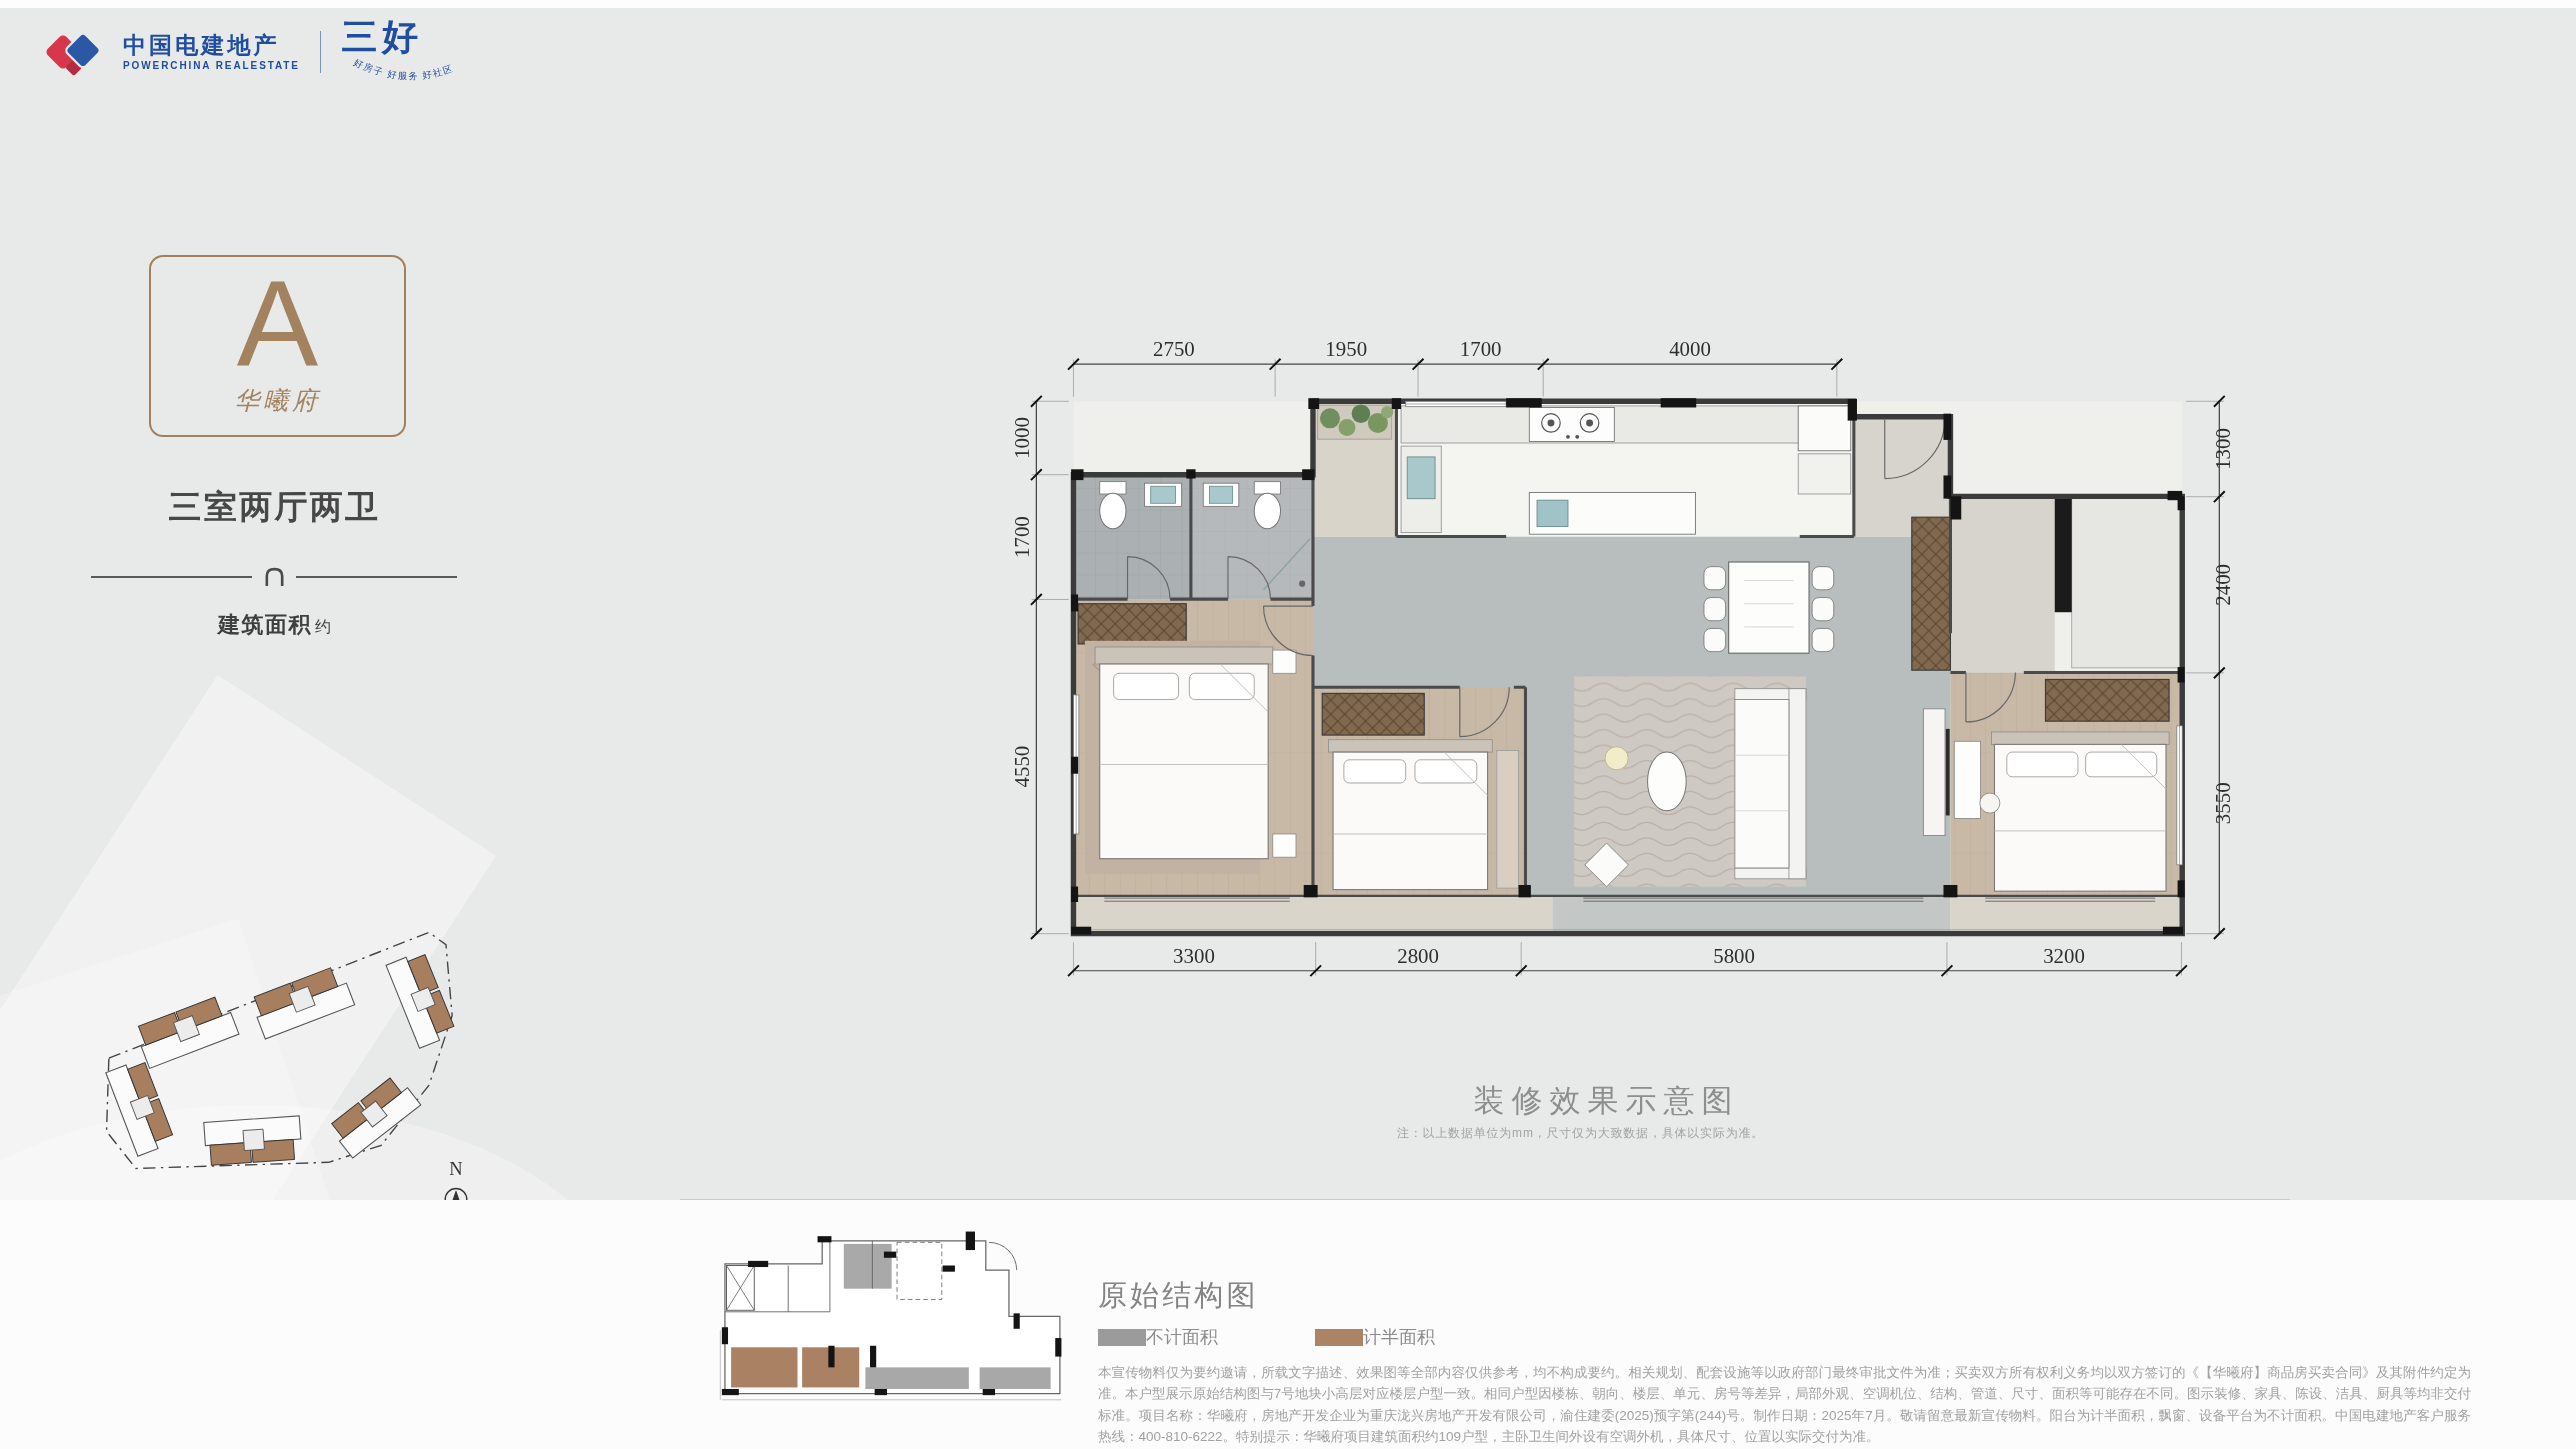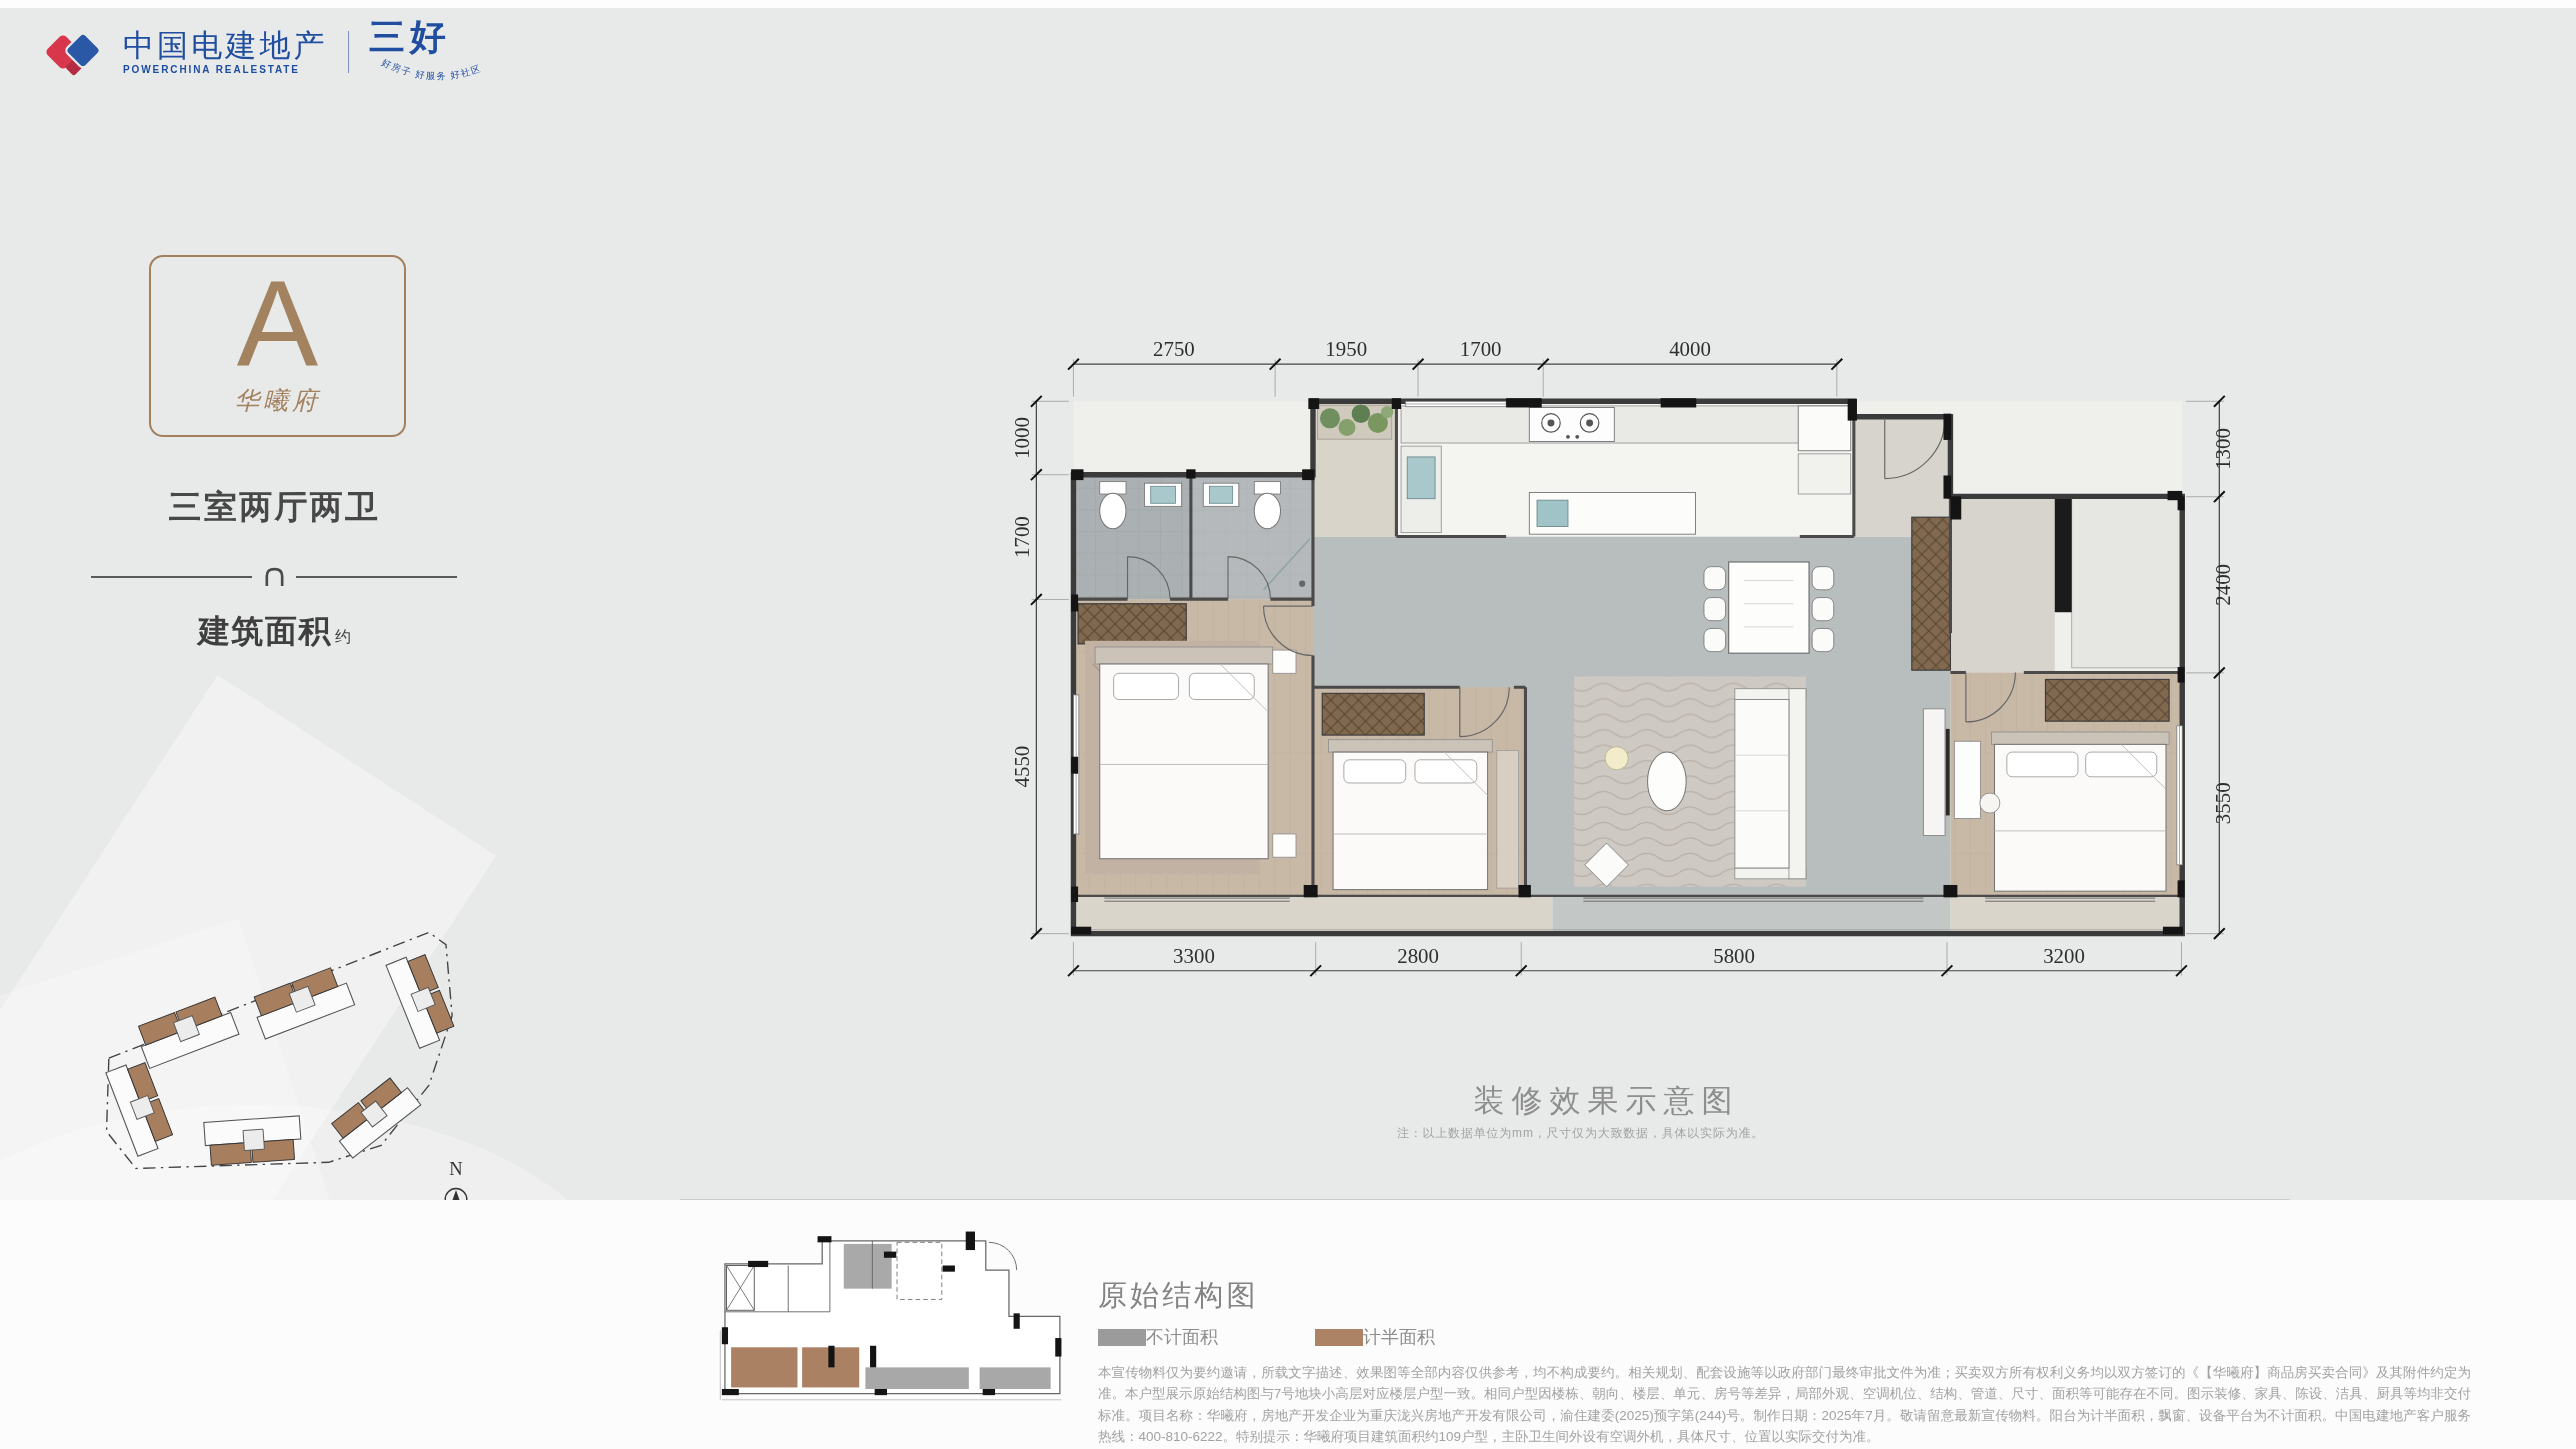--- a/index.html
+++ b/index.html
@@ -7,38 +7,38 @@
   .stage{position:relative;width:2576px;height:1449px;background:#e8e9e9;overflow:hidden;}
   .topstrip{position:absolute;left:0;top:0;width:100%;height:7.7px;background:#fdfdfd;}
   .wedge{position:absolute;background:rgba(255,255,255,.38);}
   .wedge1{left:31px;top:718px;width:332px;height:587px;transform:rotate(33deg);}
   .wedge2{left:-108px;top:973px;width:433px;height:494px;transform:rotate(-18deg);background:rgba(255,255,255,.25);}
   .wedge3{left:-124px;top:1105px;width:757px;height:433px;border-radius:50%;background:rgba(255,255,255,.30);}
 
   
   .brandrow{position:absolute;left:43px;top:14px;display:flex;align-items:center;gap:20px;}
   .brandtext{display:flex;flex-direction:column;line-height:1;}
-  .brand-cn{font-size:31px;font-weight:normal;color:#1f4da0;letter-spacing:3.1px;}
+  .brand-cn{font-size:23px;font-weight:bold;color:#1f4da0;letter-spacing:3.1px;}
   .brand-en{font-size:10px;font-weight:bold;color:#1f4da0;letter-spacing:1.9px;margin-top:4.6px;}
   .brand-sep{width:1.5px;height:42px;background:#1f4da0;opacity:.55;}
   .subbrand{display:flex;flex-direction:column;align-items:flex-start;margin-top:4.6px;}
   .subbrand-name{font-size:36px;font-weight:bold;color:#1f4da0;letter-spacing:4.6px;line-height:1;}
 
   
   .badge{position:absolute;left:149px;top:255px;width:253px;height:178px;border:2.3px solid #a2805e;border-radius:14px;
          display:flex;flex-direction:column;align-items:center;justify-content:flex-start;}
   .badge-letter{font-size:122px;font-weight:500;color:#a3835f;line-height:1.05;margin-top:3.1px;}
   .badge-project{font-size:25px;color:#a3835f;letter-spacing:3.9px;margin-top:-4.6px;font-style:italic;}
   .headline{position:absolute;left:66px;top:485px;width:417px;display:flex;justify-content:center;gap:51px;
             font-size:33px;font-weight:bold;color:#474747;letter-spacing:2.3px;}
   .dividerrow{position:absolute;left:91px;top:566px;width:366px;display:flex;align-items:center;}
   .dividerrow .line{flex:1;height:1.5px;background:#5a5a5a;}
   .ornament{margin:0 10.8px;}
   .arealabel{position:absolute;left:66px;top:610px;width:417px;text-align:center;color:#3f3f3f;}
-  .arealabel .big{font-size:32px;font-weight:bold;letter-spacing:1.5px;}
+  .arealabel .big{font-size:22px;font-weight:bold;letter-spacing:1.5px;}
   .arealabel .small{font-size:16px;font-weight:normal;margin-left:3.1px;}
   .areavalue{position:absolute;left:66px;top:638px;width:417px;text-align:center;color:#3b3b3b;
              font-size:114px;font-weight:bold;letter-spacing:-2.3px;line-height:1.05;}
   .areavalue sup{font-size:57px;vertical-align:super;letter-spacing:0;}
 
   
   .plan-svg{position:absolute;left:973px;top:324px;}
   .caption{position:absolute;left:1066px;top:1080px;width:1081px;text-align:center;font-size:31px;color:#8e8e8e;letter-spacing:7px;}
   .capnote{position:absolute;left:1040px;top:1125px;width:1081px;text-align:center;font-size:12px;color:#a3a3a3;letter-spacing:0.8px;}
   .hdivider{position:absolute;left:680px;top:1199px;width:1610px;height:0.8px;background:#cccccc;}

